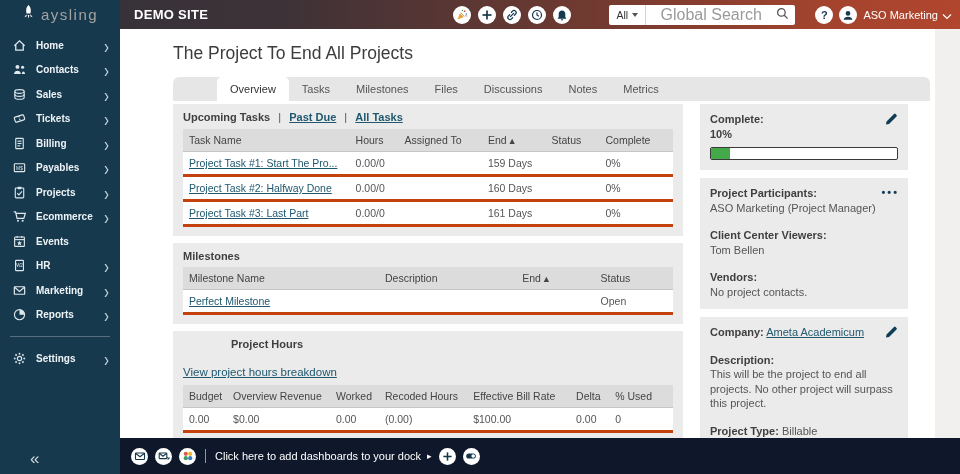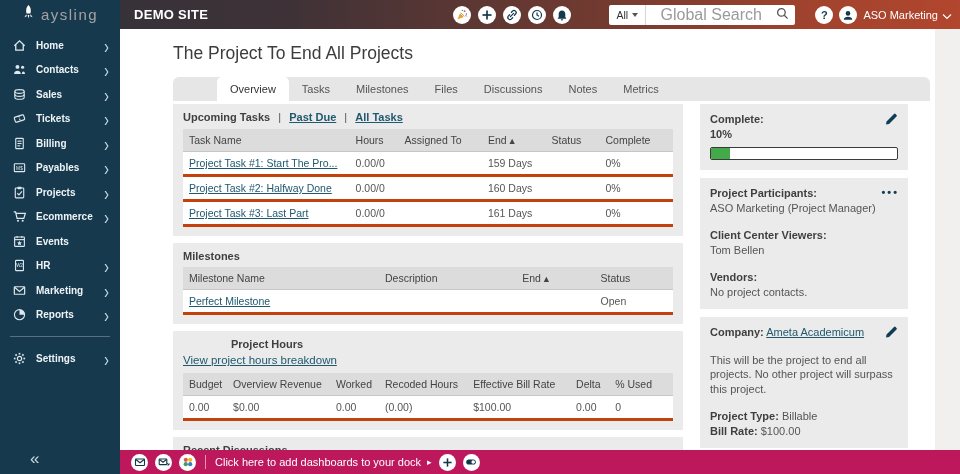--- a/index.html
+++ b/index.html
@@ -29,21 +29,21 @@
   
   .sidebar { position:absolute; left:0; top:29px; bottom:0; width:120px; background:#16394e; padding-top:4px; }
   .side-item { display:flex; align-items:center; height:24.5px; padding:0 11px; cursor:pointer; }
   .side-item .ic { width:16px; display:flex; justify-content:center; margin-right:9px; flex:none; }
   .side-label { flex:1; color:#eef3f6; font-size:10px; font-weight:600; }
   .side-chevron { color:#c6d2d9; font-size:15px; line-height:1; transform:scaleY(1.35); font-weight:400; }
   .side-divider { border-top:1px solid rgba(255,255,255,.28); margin:9px 10px; }
   .collapse-btn { position:absolute; bottom:5px; left:30px; color:#ccd7dd; font-size:17px; cursor:pointer; }
 
   
-  .dock { position:absolute; left:120px; right:0; bottom:0; height:24px; background:#be185d; display:flex; align-items:center; padding-left:11px; }
+  .dock { position:absolute; left:120px; right:0; bottom:0; height:36px; background:#0f172a; display:flex; align-items:center; padding-left:11px; }
   .dock .circle-btn { width:17px; height:17px; margin-left:0; margin-right:7px; }
   .dock-divider { width:1px; height:14px; background:rgba(255,255,255,.55); margin:0 9px 0 2px; }
   .dock-text { color:#fff; font-size:11px; }
   .dock-arrow { color:#fff; font-size:9px; margin:0 7px 0 6px; }
   .dock-right { margin-left:auto; margin-right:26px; }
 
   
   .main { position:absolute; left:120px; top:29px; right:0; bottom:24px; background:#fff; padding-left:53px; overflow:hidden; }
   .right-gutter { position:absolute; top:0; bottom:0; right:0; width:25px; background:#f1f0ee; }
   .page-title { font-size:17.5px; font-weight:400; color:#3c3c3c; margin:14px 0 13px; }
@@ -434,21 +434,21 @@
                 <td><a class="tlink">Perfect Milestone</a></td>
                 <td></td>
                 <td></td>
                 <td>Open</td>
               </tr>
             </tbody>
           </table>
         </div>
 
         <div class="card">
-          <div class="sec-title" style="margin-bottom:0;padding-left:48px;">Project Hours</div>
+          <div class="sec-title" style="margin-bottom:12px;padding-left:48px;">Project Hours</div>
           <a class="tlink sub-link">View project hours breakdown</a>
           <table class="t-hours">
             <thead>
               <tr>
                 <th>Budget</th>
                 <th>Overview Revenue</th>
                 <th>Worked</th>
                 <th>Recoded Hours</th>
                 <th>Effective Bill Rate</th>
                 <th>Delta</th>
@@ -510,20 +510,21 @@
               <svg width="14" height="14" viewBox="0 0 14 14">
                   <path d="M1.5 10.5 L9 3 a1.1 1.1 0 0 1 1.6 0 l.9.9 a1.1 1.1 0 0 1 0 1.6 L4 13 L1 13.5 Z" fill="#113c55"></path>
                 </svg>
             </span>
           </span>
           <div>
             <span class="r-label">Company:</span>
             <a class="tlink">Ameta Academicum</a>
           </div>
           <div class="r-gap"></div>
+          <div class="r-label">Description:</div>
           <div>This will be the project to end all projects. No other project will surpass this project.</div>
           <div class="r-gap"></div>
           <div><span class="r-label">Project Type:</span> <span>Billable</span></div>
           <div><span class="r-label">Bill Rate:</span> <span>$100.00</span></div>
 
         </div>
       </div>
     </div>
   </div>
 

